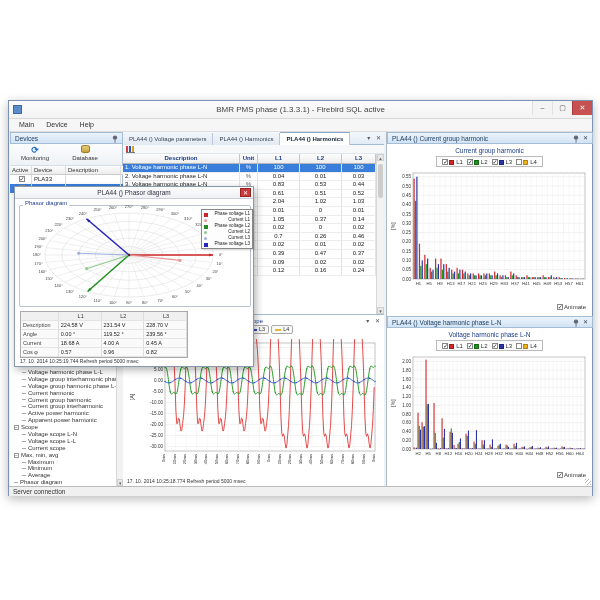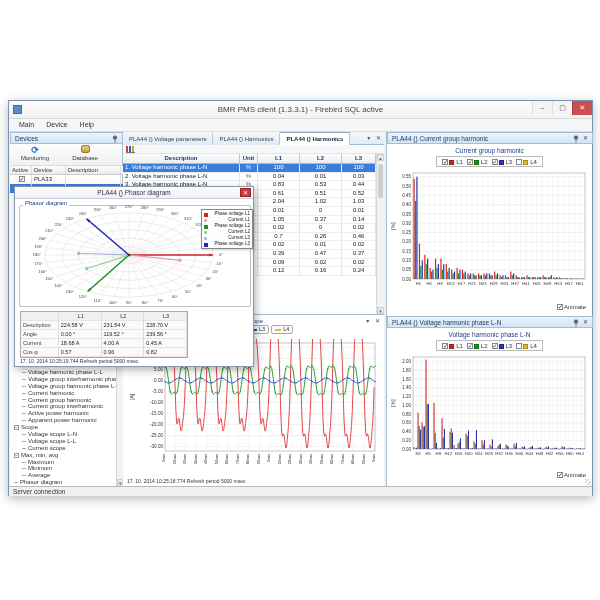--- a/index.html
+++ b/index.html
@@ -108,21 +108,21 @@
   .statusbar{position:absolute;left:0;top:385px;width:100%;height:10px;background:#f0f0f0;border-top:1px solid #bbb;
     font-size:6.5px;line-height:9px;padding-left:4px;color:#333;}
   svg text{font-family:"Liberation Sans",sans-serif;}
 </style>
 </head>
 <body>
 
 <div id="app">
   <div class="titlebar">
     <span class="appicon"></span>
-    <span class="apptitle">BMR PMS client (1.3.3.1) - Firebird SQL active</span>
+    <span class="apptitle">BMR PMS phase (1.3.3.1) - Firebird SQL active</span>
     <span class="winbtns">
       <span class="wb">–</span>
       <span class="wb">▢</span>
       <span class="wb close">✕</span>
     </span>
   </div>
   <div class="menubar" id="menubar"><span class="mi">Main</span><span class="mi">Device</span><span class="mi">Help</span></div>
 
   <div id="leftcol">
     <div class="phead" style="left:0;top:0;width:113px;height:12px;">

